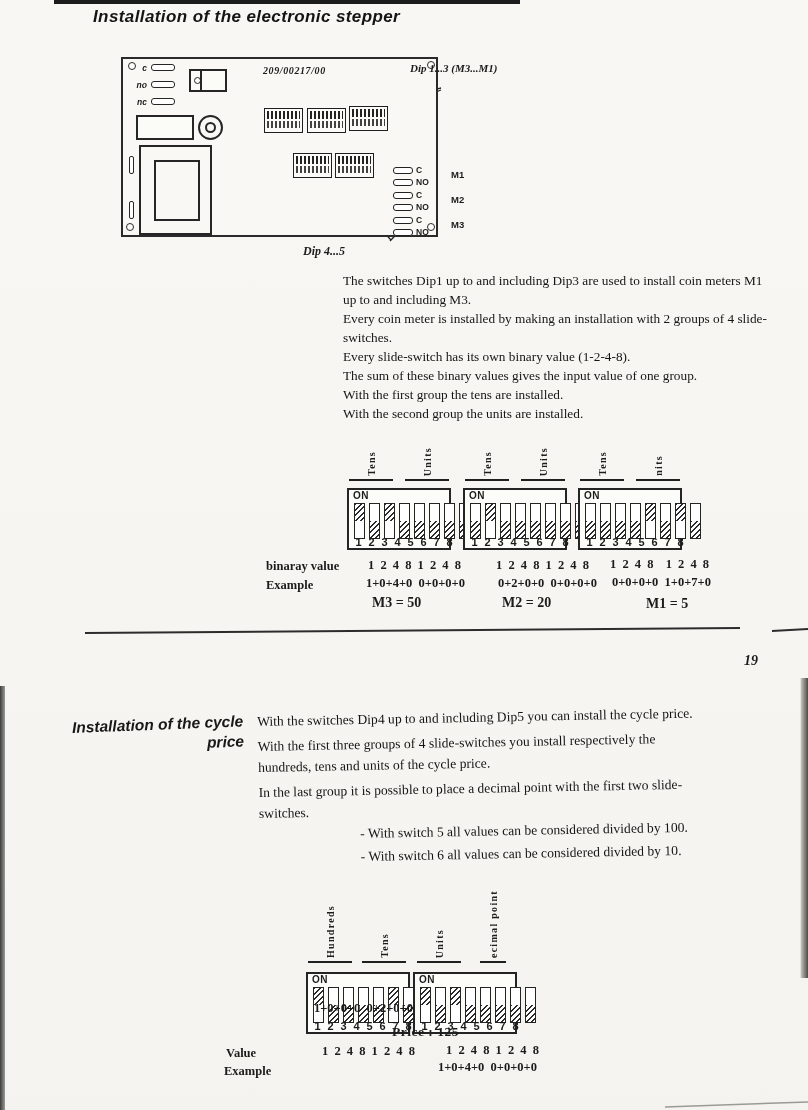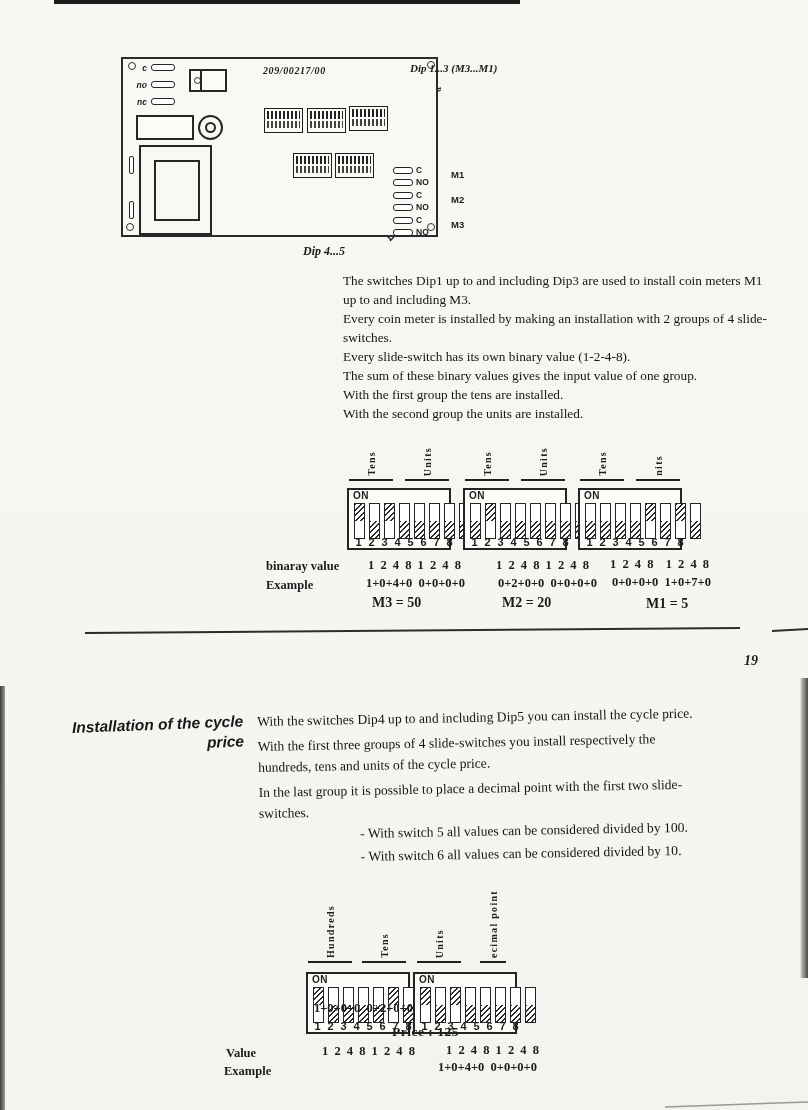--- a/index.html
+++ b/index.html
@@ -88,20 +88,21 @@
     <line x1="441" y1="88" x2="303" y2="114" stroke="#242424" stroke-width="1.2"></line>
     <line x1="441" y1="88" x2="345" y2="117" stroke="#242424" stroke-width="1.2"></line>
     <line x1="441" y1="90" x2="383" y2="112" stroke="#242424" stroke-width="1.2"></line>
     <line x1="362" y1="209" x2="391" y2="240" stroke="#242424" stroke-width="1.3"></line>
     <line x1="433" y1="196" x2="390" y2="241" stroke="#242424" stroke-width="1.3"></line>
     <line x1="85" y1="633" x2="740" y2="628" stroke="#2c2c2c" stroke-width="2"></line>
     <line x1="772" y1="631" x2="808" y2="629" stroke="#2c2c2c" stroke-width="2"></line>
     <line x1="665" y1="1107" x2="808" y2="1102" stroke="#9a9a96" stroke-width="1.5"></line>
   </svg>
 
+  <div class="abs title">Installation of the electronic stepper</div>
 
   <div class="abs board">
     <div class="hole" style="left:5px;top:3px"></div>
     <div class="hole" style="left:304px;top:2px"></div>
     <div class="hole" style="left:3px;top:164px"></div>
     <div class="hole" style="left:304px;top:164px"></div>
 
     <div class="lrow" style="left:10px;top:4px">
       <span class="ltxt">c</span>
       <span class="oval"></span>

